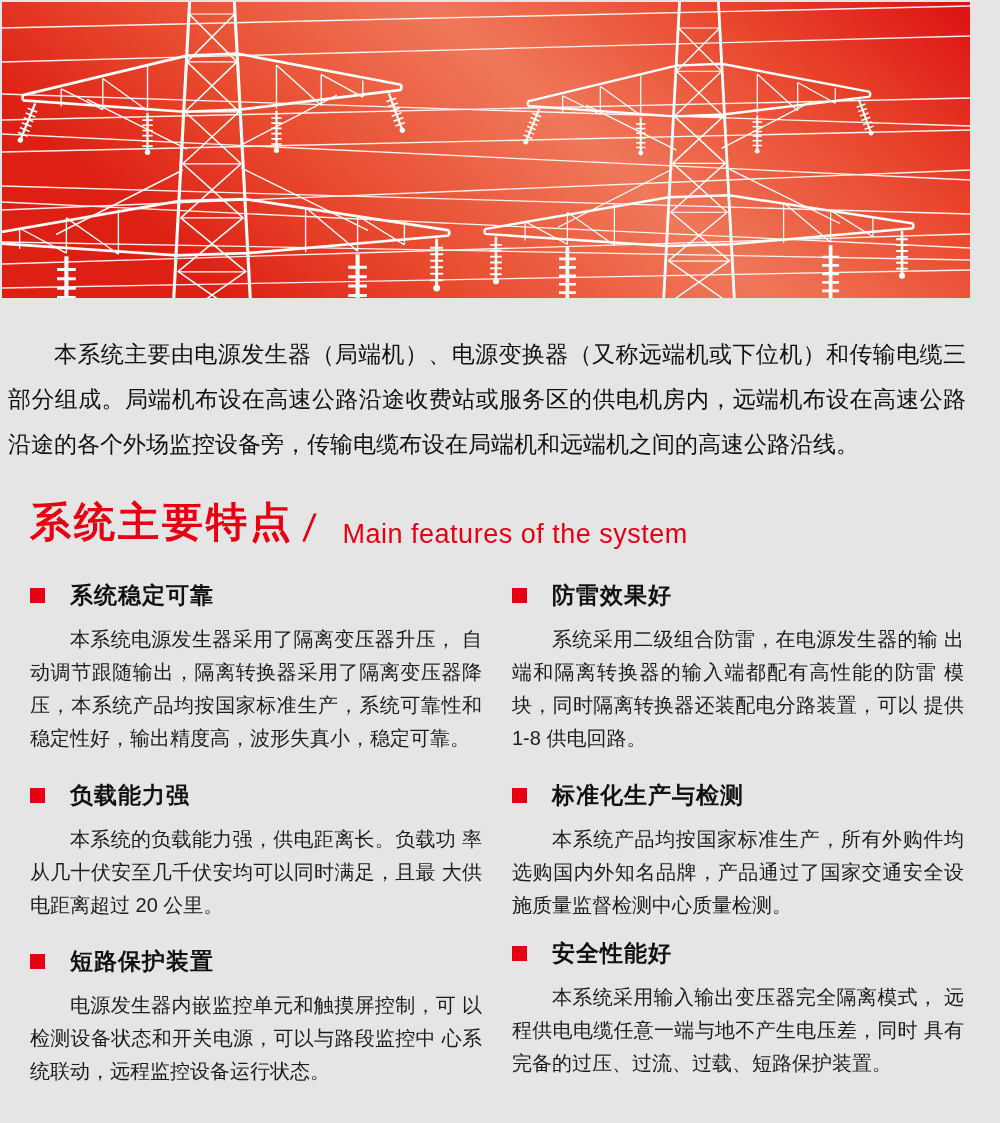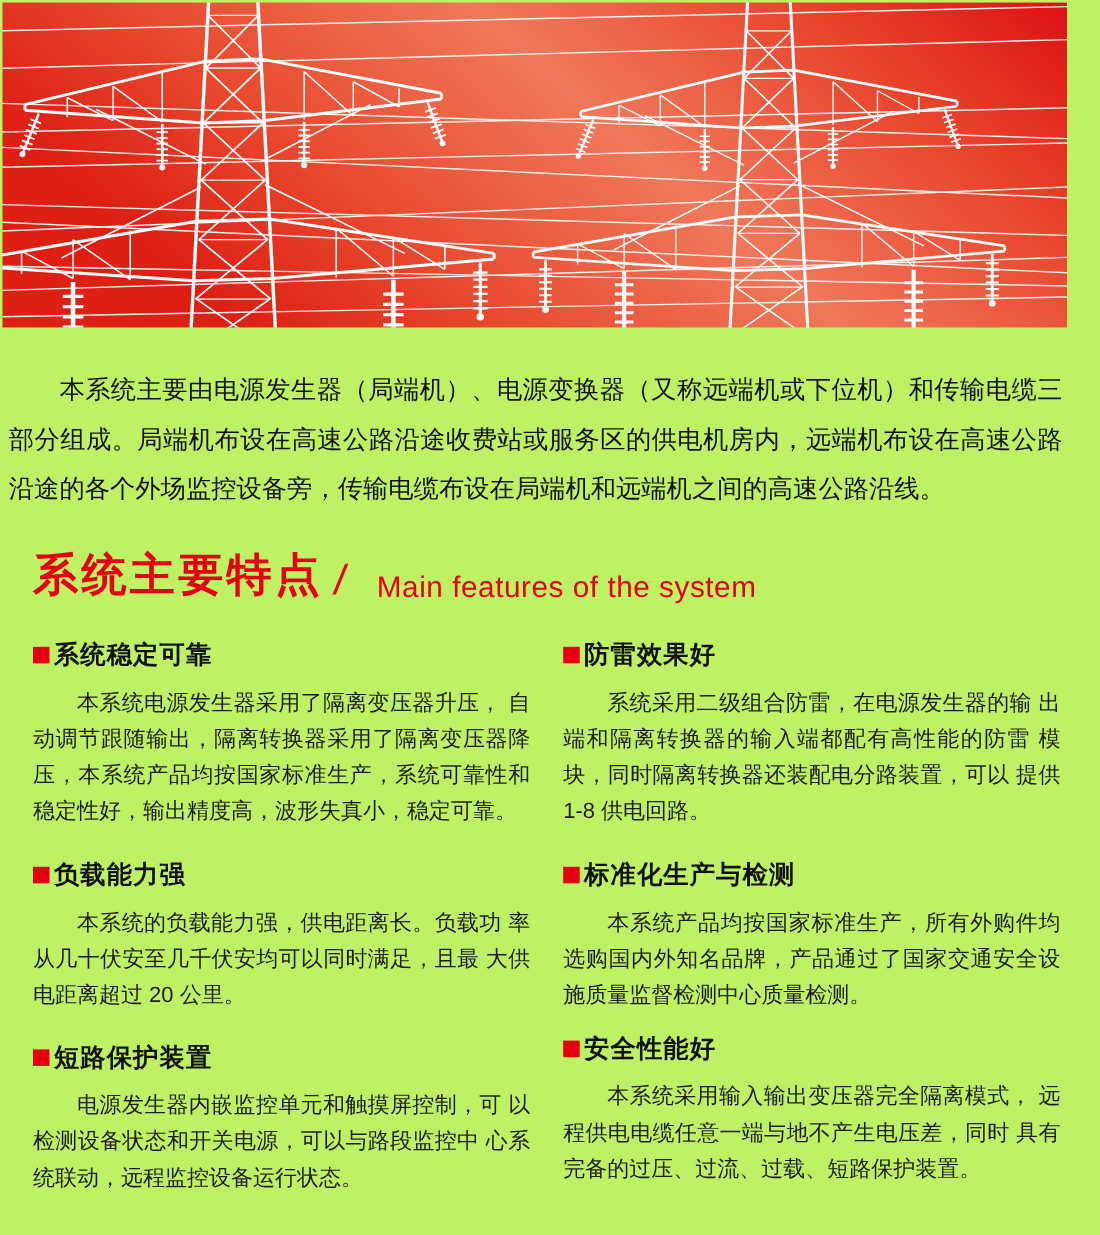--- a/index.html
+++ b/index.html
@@ -1,35 +1,35 @@
 <!DOCTYPE html>
 <html><head>
 <meta charset="utf-8">
 <style>
   html,body{margin:0;padding:0;background:#ffffff;}
-  .page{position:relative;width:1000px;height:1123px;background:#bef264;overflow:hidden;
+  .page{position:relative;width:1000px;height:1123px;background:#e5e5e5;overflow:hidden;
         font-family:"Liberation Sans","DejaVu Sans",sans-serif;}
   
   .banner{margin:2px 30px 0 2px;width:968px;height:296px;overflow:hidden;}
   .banner svg{display:block;}
   
   .intro{margin:34px 34px 0 8px;font-family:"Liberation Serif","DejaVu Serif",serif;
          font-size:23px;line-height:45px;color:#111;text-align:justify;text-indent:2em;}
   
   .main-title{margin:28px 0 0 30px;display:flex;align-items:flex-end;white-space:nowrap;}
   .main-title .zh{font-size:41px;font-weight:bold;color:#e60012;letter-spacing:3px;}
   .main-title .slash{font-size:38px;color:#e60012;margin:0 8px 0 10px;font-weight:400;
                      transform:skewX(-8deg);display:inline-block;}
   .main-title .en{font-size:27px;color:#e60012;letter-spacing:0.5px;margin-left:20px;}
   
   .features{margin:14px 36px 0 30px;display:grid;grid-template-columns:452px 452px;column-gap:30px;}
   .sec{padding-top:16px;}
   .sec.h184{height:184px;}
   .sec.h150{height:150px;}
-  .feat-head{display:flex;align-items:center;gap:4px;}
+  .feat-head{display:flex;align-items:center;gap:25px;}
   .bullet{width:15px;height:15px;background:#e60012;flex:0 0 auto;}
   .feat-title{font-size:23px;font-weight:bold;color:#111;letter-spacing:1px;}
   .feat-body{margin:12px 0 0 0;font-size:20px;line-height:33px;color:#1c1c1c;
              text-align:justify;text-indent:2em;}
 </style>
 </head>
 <body>
 
 <div class="page">
 

